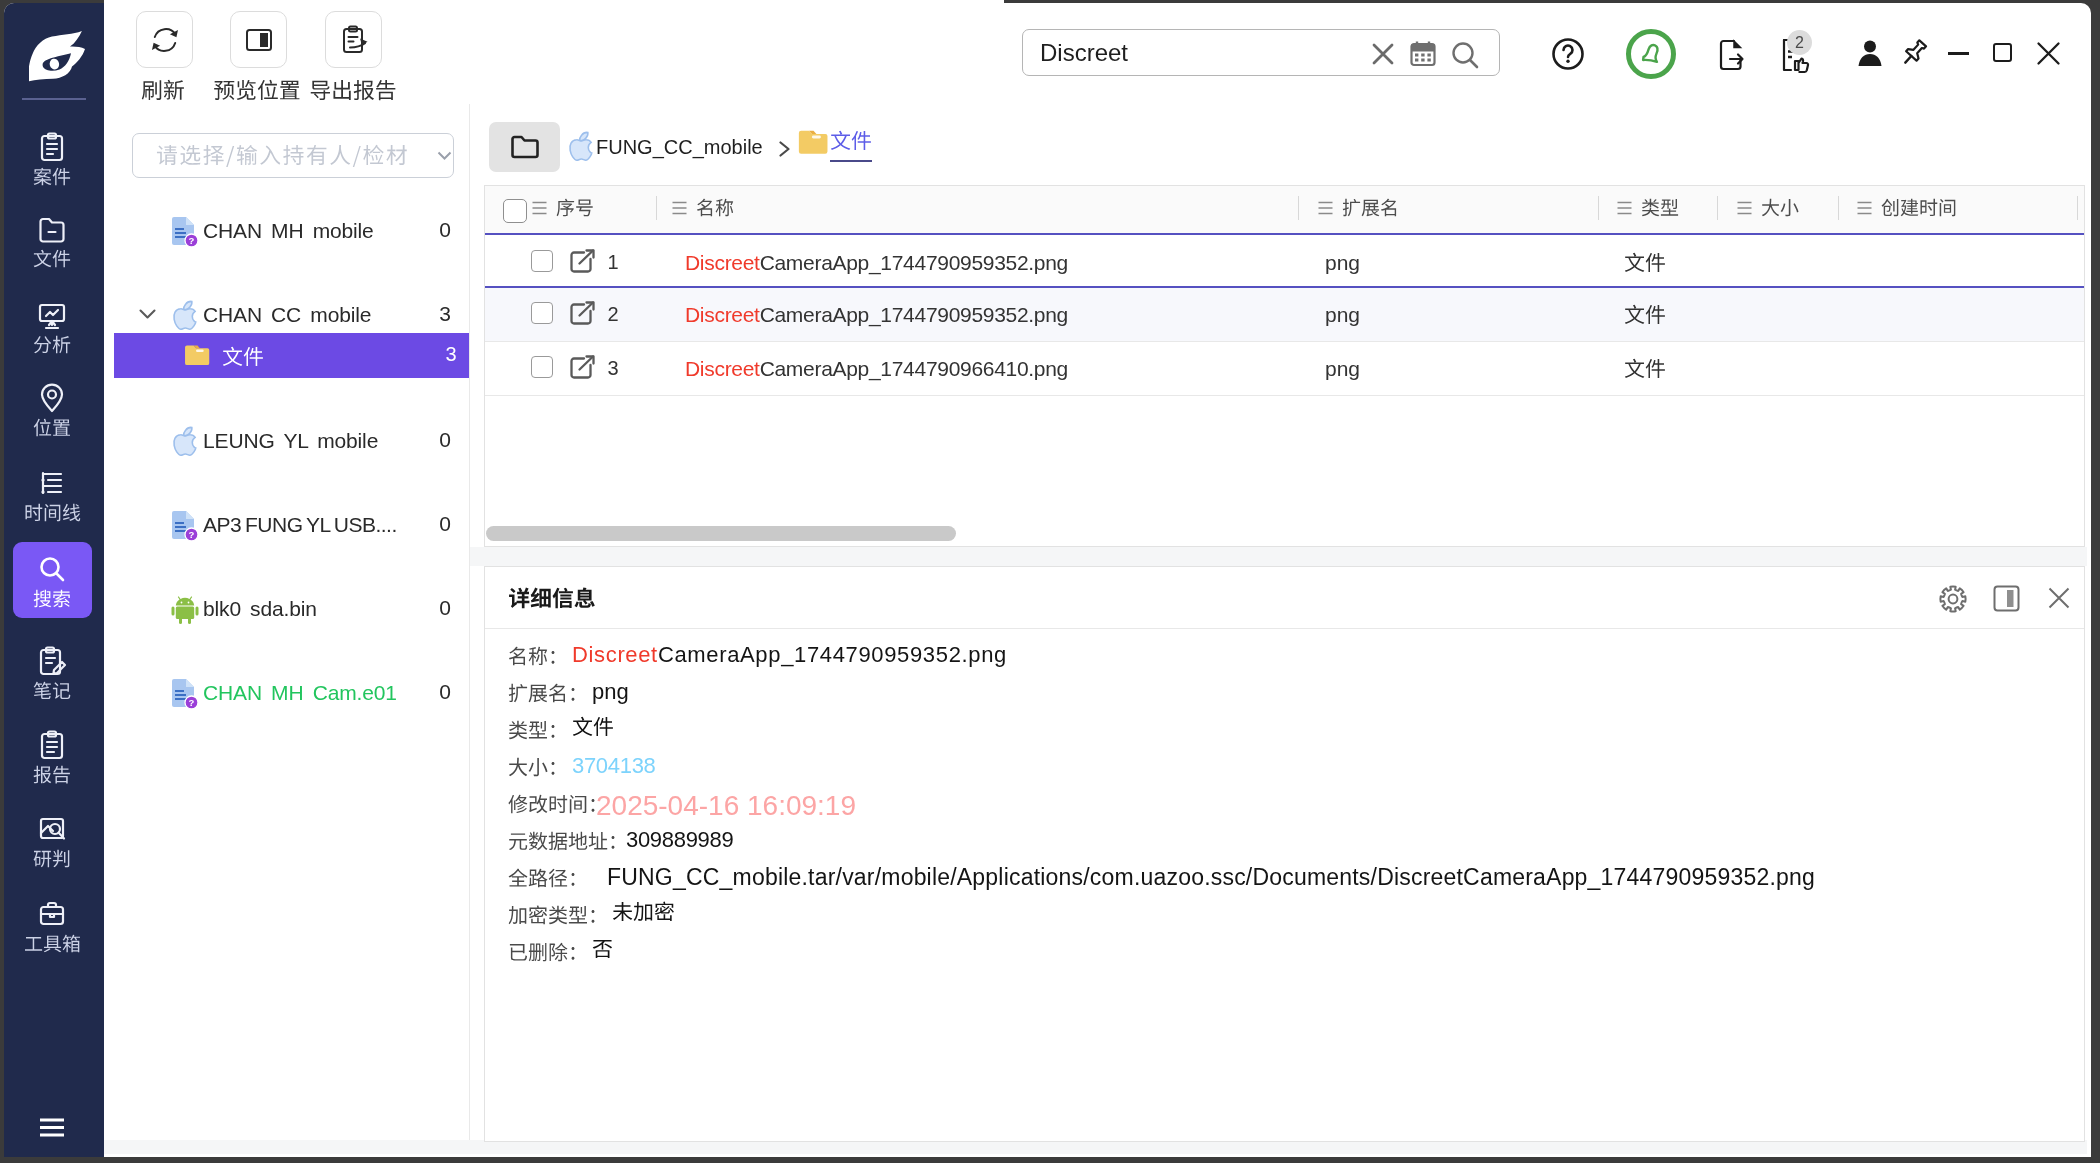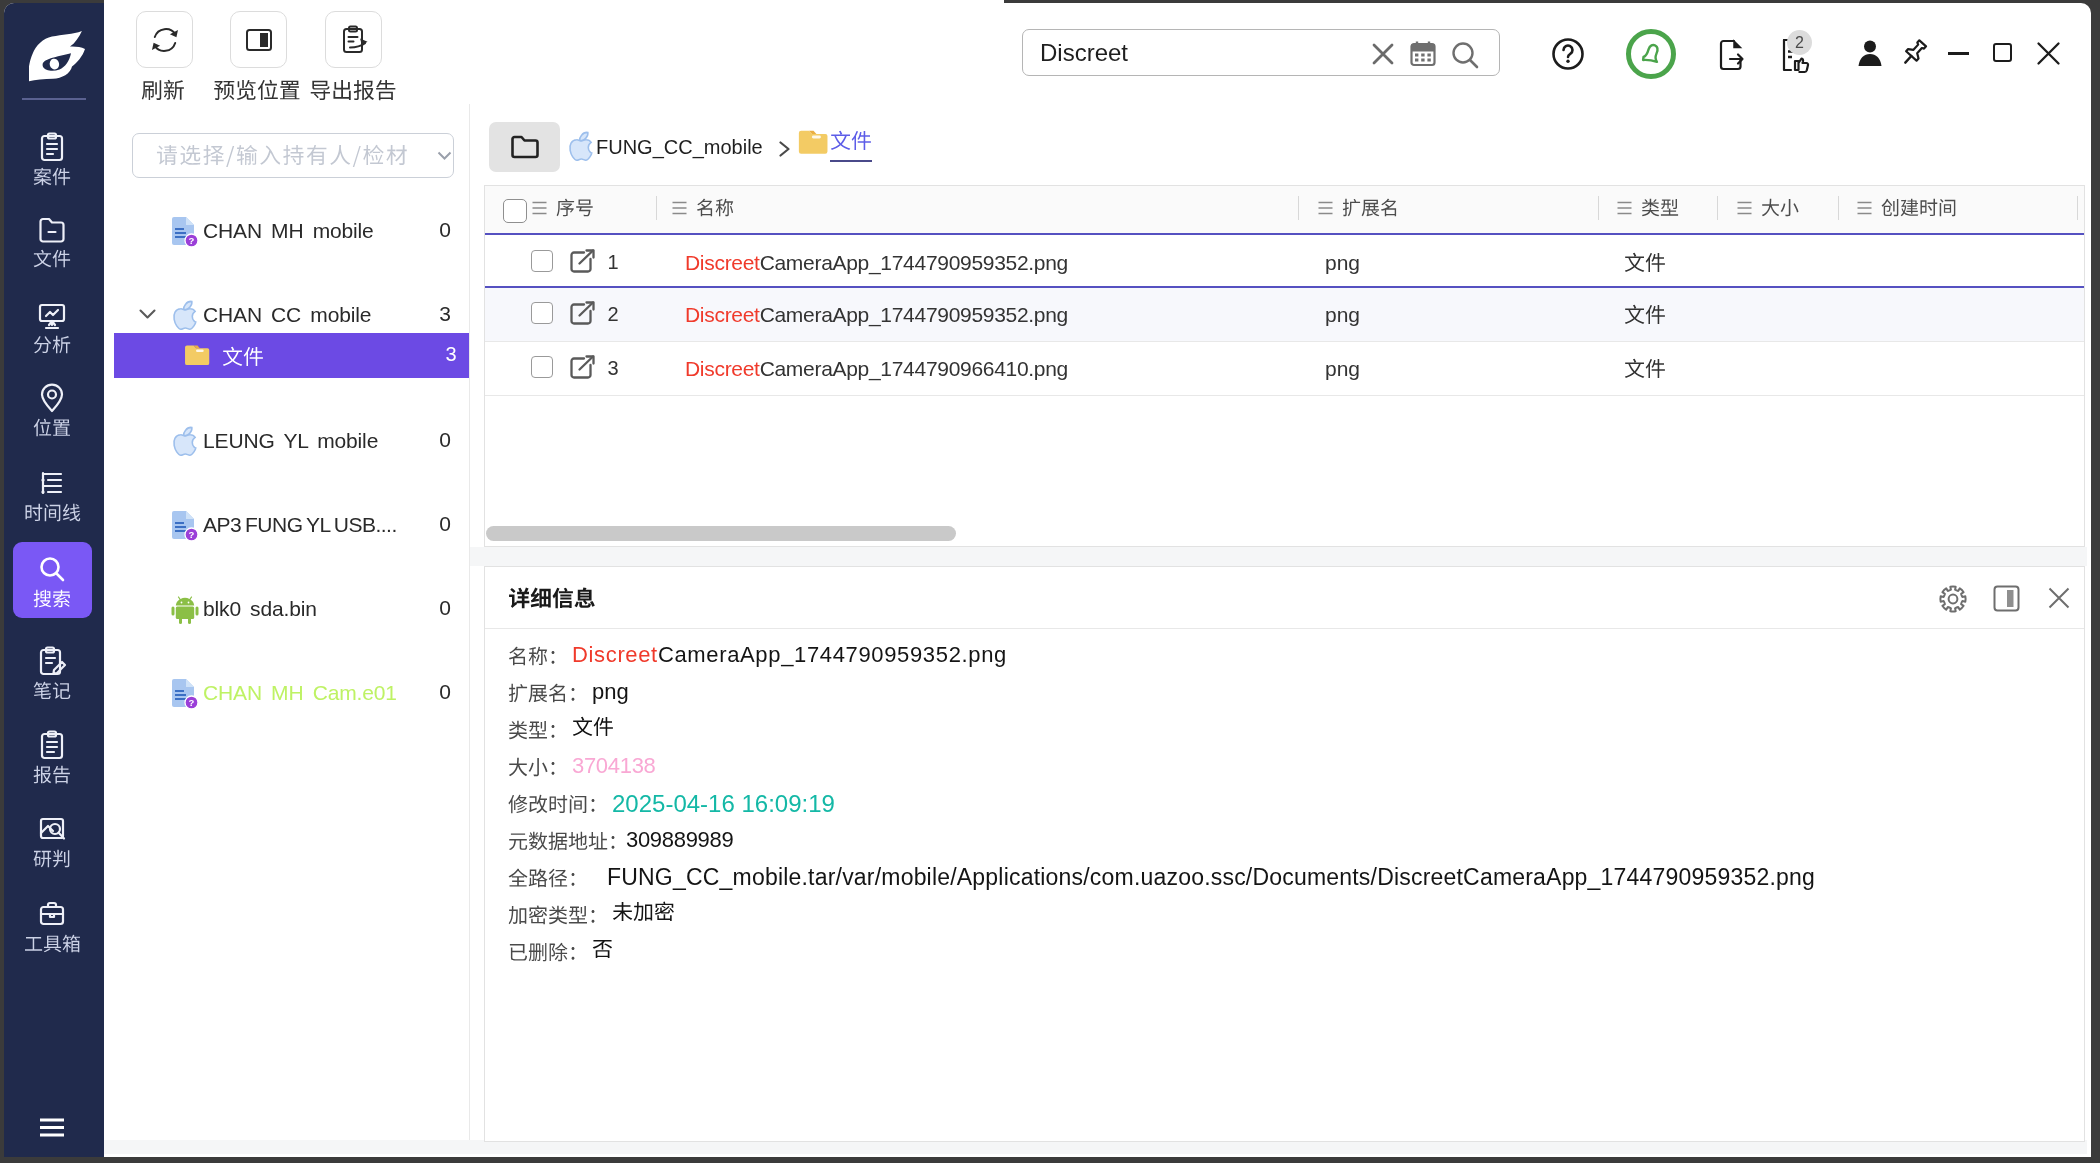--- a/index.html
+++ b/index.html
@@ -292,21 +292,21 @@
   </svg>
 <div class="abs" style="left:203px;top:597px;font-size:21px;color:#2a2a2a;word-spacing:3.5px;letter-spacing:-0.15px">blk0 sda.bin</div>
 <div class="abs" style="left:430px;top:596px;width:30px;text-align:center;font-size:21px;color:#2a2a2a">0</div>
 <svg class="abs" style="left:170px;top:678px" width="30" height="32" viewBox="0 0 30 32">
 <path d="M2 3a2 2 0 0 1 2-2h12l8 8v18a2 2 0 0 1-2 2H4a2 2 0 0 1-2-2z" fill="#a8c6f0"></path>
 <path d="M16 1l8 8h-8z" fill="#cfe2f8"></path>
 <path d="M5 13h9M5 17h11M5 21h11" stroke="#3b6fc4" stroke-width="1.8"></path>
 <circle cx="21.5" cy="24.5" r="6.5" fill="#9b3fd8" stroke="#fff" stroke-width="1.3"></circle>
 <text x="21.5" y="28.2" font-size="9.5" font-weight="bold" fill="#fff" text-anchor="middle" font-family="Liberation Sans">?</text>
   </svg>
-<div class="abs" style="left:203px;top:681px;font-size:21px;color:#bef264;word-spacing:3.5px;letter-spacing:-0.15px">CHAN MH Cam.e01</div>
+<div class="abs" style="left:203px;top:681px;font-size:21px;color:#22c55e;word-spacing:3.5px;letter-spacing:-0.15px">CHAN MH Cam.e01</div>
 <div class="abs" style="left:430px;top:680px;width:30px;text-align:center;font-size:21px;color:#2a2a2a">0</div>
 <div id="rmain"></div>
 <div id="crumbbar"></div>
 <div class="abs" style="left:489px;top:122px;width:71px;height:50px;background:#e3e3e3;border-radius:7px"></div>
 <svg class="abs" style="left:509px;top:131px" width="32" height="32" viewBox="0 0 32 32">
     <path d="M3.5 8a2 2 0 0 1 2-2h7l3 3.5h11a2 2 0 0 1 2 2V24a2 2 0 0 1-2 2h-21a2 2 0 0 1-2-2z" fill="none" stroke="#222" stroke-width="2.6" stroke-linejoin="round"></path>
   </svg>
 <svg class="abs" style="left:566px;top:131px" width="30" height="32" viewBox="0 0 30 32">
     <g transform="translate(-1.8,-1.6) scale(1.12)">
 <path d="M15.5 8.5c1.2-1.8 3.5-2.8 5.6-2.6.3 2-.6 4-1.9 5.3-1.3 1.4-3.4 2.4-5.4 2.2-.3-1.9.7-3.7 1.7-4.9z" fill="#d7e6fa" stroke="#9dbfec" stroke-width="1.4" transform="translate(0,-3.2)"></path>
@@ -443,25 +443,25 @@
 <div class="abs" style="left:508px;top:679px;font-size:22px;letter-spacing:0px;color:#141414;white-space:nowrap"><span style="visibility:hidden;letter-spacing:0"><svg width="80" height="1"></svg></span><span style="margin-left:4px">png</span></div>
 <div class="abs" style="left:508px;top:720px"><svg class="t " width="60" height="22" viewBox="0 -17.6 60 22.0" style="vertical-align:0px">
       <path fill="#4a4a4a" d="M14.9 -16.4C14.4 -15.6 13.6 -14.4 12.9 -13.6L14.1 -13.1C14.8 -13.9 15.7 -14.9 16.5 -15.9ZM3.6 -15.8C4.5 -15.0 5.4 -13.8 5.7 -13.0L7.1 -13.7C6.7 -14.4 5.7 -15.6 4.9 -16.4ZM9.2 -16.8V-12.9H1.4V-11.5H8.0C6.4 -9.8 3.7 -8.4 1.1 -7.8C1.4 -7.5 1.8 -7.0 2.0 -6.6C4.7 -7.4 7.4 -9.0 9.2 -10.9V-7.6H10.7V-10.6C13.2 -9.3 16.2 -7.7 17.8 -6.6L18.6 -7.9C17.0 -8.8 14.1 -10.3 11.6 -11.5H18.7V-12.9H10.7V-16.8ZM9.3 -7.1C9.2 -6.4 9.0 -5.6 8.9 -5.0H1.3V-3.6H8.3C7.3 -1.7 5.3 -0.5 0.9 0.2C1.2 0.6 1.6 1.2 1.7 1.6C6.7 0.7 8.9 -0.9 10.0 -3.4C11.5 -0.6 14.3 1.0 18.3 1.6C18.5 1.2 18.9 0.5 19.3 0.2C15.6 -0.2 12.9 -1.5 11.5 -3.6H18.7V-5.0H10.5C10.6 -5.7 10.7 -6.4 10.8 -7.1ZM32.7 -15.7V-9.0H34.1V-15.7ZM36.4 -16.7V-7.7C36.4 -7.5 36.4 -7.4 36.0 -7.4C35.7 -7.4 34.7 -7.4 33.6 -7.4C33.8 -7.0 34.0 -6.4 34.1 -6.0C35.5 -6.0 36.5 -6.0 37.1 -6.3C37.7 -6.5 37.9 -6.9 37.9 -7.7V-16.7ZM27.8 -14.7V-11.9H25.3V-12.0V-14.7ZM21.3 -11.9V-10.6H23.8C23.6 -9.2 22.9 -7.9 21.2 -6.8C21.5 -6.6 22.0 -6.0 22.2 -5.8C24.2 -7.0 25.0 -8.8 25.2 -10.6H27.8V-6.3H29.2V-10.6H31.5V-11.9H29.2V-14.7H31.0V-16.0H22.0V-14.7H23.9V-12.0V-11.9ZM29.3 -6.6V-4.4H23.0V-3.0H29.3V-0.5H20.9V0.9H39.0V-0.5H30.9V-3.0H37.0V-4.4H30.9V-6.6ZM45.0 -9.7C45.8 -9.7 46.5 -10.3 46.5 -11.2C46.5 -12.1 45.8 -12.7 45.0 -12.7C44.2 -12.7 43.5 -12.1 43.5 -11.2C43.5 -10.3 44.2 -9.7 45.0 -9.7ZM45.0 0.1C45.8 0.1 46.5 -0.5 46.5 -1.4C46.5 -2.3 45.8 -2.9 45.0 -2.9C44.2 -2.9 43.5 -2.3 43.5 -1.4C43.5 -0.5 44.2 0.1 45.0 0.1Z"></path>
     </svg></div>
 <div class="abs" style="left:508px;top:716px;font-size:22px;letter-spacing:0px;color:#141414;white-space:nowrap"><span style="visibility:hidden;letter-spacing:0"><svg width="60" height="1"></svg></span><span style="margin-left:4px"><svg class="t " width="42" height="23" viewBox="0 -18.5 42 23.1" style="vertical-align:5px">
         <path fill="#141414" d="M8.9 -17.3C9.5 -16.3 10.2 -14.8 10.4 -14.0L12.2 -14.6C11.9 -15.4 11.2 -16.8 10.5 -17.8ZM1.1 -13.9V-12.4H4.3C5.6 -9.2 7.2 -6.4 9.4 -4.2C7.1 -2.3 4.2 -0.8 0.8 0.1C1.1 0.5 1.6 1.3 1.7 1.6C5.2 0.5 8.2 -1.0 10.5 -3.1C12.9 -1.0 15.8 0.6 19.2 1.5C19.5 1.1 20.0 0.4 20.3 0.1C16.9 -0.8 14.1 -2.2 11.8 -4.2C13.9 -6.4 15.5 -9.1 16.7 -12.4H20.0V-13.9ZM10.6 -5.3C8.6 -7.3 7.1 -9.7 6.0 -12.4H14.9C13.9 -9.6 12.4 -7.2 10.6 -5.3ZM27.7 -7.2V-5.6H33.7V1.7H35.3V-5.6H41.0V-7.2H35.3V-11.8H40.1V-13.3H35.3V-17.4H33.7V-13.3H30.9C31.1 -14.3 31.4 -15.3 31.6 -16.3L30.1 -16.6C29.6 -13.8 28.7 -11.1 27.5 -9.4C27.9 -9.2 28.5 -8.8 28.8 -8.6C29.4 -9.5 29.9 -10.6 30.4 -11.8H33.7V-7.2ZM26.6 -17.6C25.5 -14.4 23.6 -11.2 21.7 -9.2C21.9 -8.8 22.4 -8.0 22.6 -7.6C23.2 -8.3 23.9 -9.2 24.5 -10.1V1.6H26.0V-12.5C26.8 -14.0 27.5 -15.6 28.1 -17.1Z"></path>
       </svg></span></div>
 <div class="abs" style="left:508px;top:757px"><svg class="t " width="60" height="22" viewBox="0 -17.6 60 22.0" style="vertical-align:0px">
       <path fill="#4a4a4a" d="M9.2 -16.8C9.2 -15.2 9.2 -13.2 8.9 -11.1H1.2V-9.5H8.7C7.9 -5.7 5.9 -1.8 0.9 0.3C1.3 0.6 1.8 1.2 2.0 1.6C6.9 -0.7 9.0 -4.5 10.0 -8.4C11.6 -3.8 14.2 -0.3 18.0 1.6C18.3 1.1 18.8 0.5 19.2 0.2C15.3 -1.5 12.7 -5.1 11.3 -9.5H18.8V-11.1H10.5C10.8 -13.2 10.8 -15.2 10.8 -16.8ZM29.3 -16.5V-0.5C29.3 -0.1 29.1 0.0 28.7 0.1C28.3 0.1 26.9 0.1 25.4 0.0C25.6 0.5 25.9 1.2 26.0 1.6C27.9 1.6 29.1 1.6 29.9 1.3C30.6 1.1 30.9 0.6 30.9 -0.5V-16.5ZM34.1 -11.4C35.8 -8.5 37.4 -4.8 37.9 -2.4L39.5 -3.1C39.0 -5.5 37.3 -9.2 35.5 -12.0ZM24.0 -11.8C23.5 -9.1 22.4 -5.7 20.6 -3.6C21.1 -3.4 21.7 -3.0 22.1 -2.8C23.9 -5.0 25.1 -8.6 25.7 -11.5ZM45.0 -9.7C45.8 -9.7 46.5 -10.3 46.5 -11.2C46.5 -12.1 45.8 -12.7 45.0 -12.7C44.2 -12.7 43.5 -12.1 43.5 -11.2C43.5 -10.3 44.2 -9.7 45.0 -9.7ZM45.0 0.1C45.8 0.1 46.5 -0.5 46.5 -1.4C46.5 -2.3 45.8 -2.9 45.0 -2.9C44.2 -2.9 43.5 -2.3 43.5 -1.4C43.5 -0.5 44.2 0.1 45.0 0.1Z"></path>
     </svg></div>
-<div class="abs" style="left:508px;top:753px;font-size:22px;letter-spacing:-0.3px;color:#f9a8d4;white-space:nowrap"><span style="visibility:hidden;letter-spacing:0"><svg width="60" height="1"></svg></span><span style="margin-left:4px">3704138</span></div>
+<div class="abs" style="left:508px;top:753px;font-size:22px;letter-spacing:-0.3px;color:#7dd3fc;white-space:nowrap"><span style="visibility:hidden;letter-spacing:0"><svg width="60" height="1"></svg></span><span style="margin-left:4px">3704138</span></div>
 <div class="abs" style="left:508px;top:794px"><svg class="t " width="100" height="22" viewBox="0 -17.6 100 22.0" style="vertical-align:0px">
       <path fill="#4a4a4a" d="M14.0 -7.7C12.9 -6.7 10.9 -5.7 9.1 -5.2C9.4 -5.0 9.7 -4.6 9.9 -4.3C11.8 -4.9 13.9 -6.0 15.1 -7.2ZM15.9 -5.7C14.5 -4.3 11.9 -3.2 9.3 -2.6C9.6 -2.3 9.9 -1.9 10.1 -1.6C12.8 -2.3 15.5 -3.6 17.0 -5.3ZM17.7 -3.6C16.0 -1.5 12.3 -0.2 8.3 0.3C8.6 0.7 8.9 1.2 9.0 1.5C13.3 0.8 17.0 -0.6 19.0 -3.0ZM6.1 -11.2V-1.6H7.4V-11.2ZM11.1 -13.4H16.6C16.0 -12.3 15.0 -11.3 13.8 -10.6C12.6 -11.4 11.7 -12.4 11.1 -13.4ZM11.3 -16.8C10.5 -14.7 9.0 -12.6 7.4 -11.2C7.7 -11.0 8.3 -10.6 8.6 -10.4C9.2 -10.9 9.8 -11.6 10.3 -12.3C10.9 -11.5 11.7 -10.6 12.7 -9.9C11.1 -9.0 9.2 -8.5 7.4 -8.1C7.7 -7.9 8.0 -7.3 8.1 -7.0C10.1 -7.4 12.1 -8.1 13.8 -9.1C15.1 -8.2 16.7 -7.6 18.6 -7.1C18.8 -7.5 19.2 -8.0 19.4 -8.3C17.7 -8.6 16.3 -9.2 15.0 -9.8C16.5 -11.0 17.8 -12.4 18.6 -14.2L17.7 -14.7L17.4 -14.6H11.8C12.1 -15.2 12.4 -15.8 12.7 -16.5ZM4.7 -16.7C3.7 -13.6 2.1 -10.5 0.4 -8.5C0.7 -8.1 1.1 -7.3 1.2 -7.0C1.8 -7.8 2.5 -8.6 3.1 -9.6V1.6H4.5V-12.3C5.1 -13.6 5.6 -14.9 6.1 -16.3ZM32.0 -11.7H36.2C35.7 -9.1 35.1 -6.9 34.1 -5.0C33.1 -6.9 32.4 -9.1 32.0 -11.5ZM21.5 -15.4V-13.9H27.1V-9.7H21.8V-2.1C21.8 -1.3 21.5 -1.1 21.2 -0.9C21.4 -0.5 21.7 0.2 21.8 0.6C22.2 0.3 23.0 -0.1 28.8 -2.3C28.7 -2.7 28.6 -3.3 28.6 -3.8L23.3 -1.9V-8.2H28.6L28.5 -8.1C28.8 -7.8 29.4 -7.3 29.6 -7.0C30.2 -7.7 30.6 -8.5 31.1 -9.4C31.6 -7.2 32.3 -5.3 33.2 -3.6C32.0 -1.9 30.4 -0.6 28.3 0.3C28.6 0.6 29.1 1.3 29.2 1.7C31.3 0.7 32.9 -0.6 34.1 -2.2C35.2 -0.6 36.6 0.6 38.3 1.5C38.5 1.1 39.0 0.5 39.4 0.2C37.6 -0.6 36.2 -1.9 35.0 -3.5C36.3 -5.7 37.2 -8.4 37.7 -11.7H39.0V-13.1H32.5C32.9 -14.2 33.2 -15.4 33.4 -16.5L31.9 -16.8C31.3 -13.5 30.2 -10.3 28.6 -8.3V-15.4ZM49.5 -9.0C50.5 -7.5 51.9 -5.4 52.5 -4.2L53.9 -4.9C53.2 -6.1 51.8 -8.2 50.7 -9.7ZM46.5 -8.0V-3.5H43.1V-8.0ZM46.5 -9.4H43.1V-13.8H46.5ZM41.6 -15.1V-0.5H43.1V-2.1H47.9V-15.1ZM55.3 -16.7V-12.8H48.8V-11.3H55.3V-0.7C55.3 -0.3 55.1 -0.1 54.7 -0.1C54.3 -0.1 52.8 -0.1 51.2 -0.1C51.5 0.3 51.7 1.0 51.8 1.4C53.8 1.4 55.1 1.4 55.8 1.1C56.5 0.9 56.8 0.4 56.8 -0.7V-11.3H59.2V-12.8H56.8V-16.7ZM61.8 -12.3V1.6H63.4V-12.3ZM62.1 -15.8C63.0 -14.9 64.1 -13.7 64.5 -12.9L65.8 -13.7C65.3 -14.5 64.2 -15.7 63.3 -16.5ZM67.6 -5.9H72.4V-3.2H67.6ZM67.6 -9.8H72.4V-7.2H67.6ZM66.2 -11.1V-2.0H73.8V-11.1ZM67.0 -15.7V-14.3H76.7V-0.2C76.7 0.0 76.6 0.1 76.4 0.1C76.1 0.1 75.3 0.2 74.5 0.1C74.7 0.5 74.9 1.1 74.9 1.5C76.2 1.5 77.0 1.5 77.6 1.3C78.1 1.0 78.3 0.6 78.3 -0.2V-15.7ZM85.0 -9.7C85.8 -9.7 86.5 -10.3 86.5 -11.2C86.5 -12.1 85.8 -12.7 85.0 -12.7C84.2 -12.7 83.5 -12.1 83.5 -11.2C83.5 -10.3 84.2 -9.7 85.0 -9.7ZM85.0 0.1C85.8 0.1 86.5 -0.5 86.5 -1.4C86.5 -2.3 85.8 -2.9 85.0 -2.9C84.2 -2.9 83.5 -2.3 83.5 -1.4C83.5 -0.5 84.2 0.1 85.0 0.1Z"></path>
     </svg></div>
-<div class="abs" style="left:508px;top:790px;font-size:24px;letter-spacing:0px;color:#14b8a6;white-space:nowrap"><span style="visibility:hidden;letter-spacing:0"><svg width="100" height="1"></svg></span><span style="margin-left:4px">2025-04-16 16:09:19</span></div>
+<div class="abs" style="left:492px;top:790px;font-size:28px;letter-spacing:0px;color:#fca5a5;white-space:nowrap"><span style="visibility:hidden;letter-spacing:0"><svg width="100" height="1"></svg></span><span style="margin-left:4px">2025-04-16 16:09:19</span></div>
 <div class="abs" style="left:508px;top:831px"><svg class="t " width="120" height="22" viewBox="0 -17.6 120 22.0" style="vertical-align:0px">
       <path fill="#4a4a4a" d="M2.9 -15.2V-13.8H17.1V-15.2ZM1.2 -9.6V-8.2H6.3C6.0 -4.4 5.2 -1.2 1.0 0.4C1.3 0.7 1.7 1.2 1.9 1.5C6.6 -0.3 7.5 -3.9 7.9 -8.2H11.7V-1.0C11.7 0.7 12.1 1.2 13.9 1.2C14.3 1.2 16.4 1.2 16.8 1.2C18.6 1.2 19.0 0.3 19.2 -3.1C18.7 -3.2 18.1 -3.5 17.7 -3.8C17.7 -0.7 17.5 -0.2 16.7 -0.2C16.2 -0.2 14.5 -0.2 14.1 -0.2C13.3 -0.2 13.2 -0.3 13.2 -1.0V-8.2H18.8V-9.6ZM28.9 -16.4C28.5 -15.6 27.9 -14.5 27.4 -13.8L28.3 -13.3C28.9 -13.9 29.5 -14.9 30.1 -15.9ZM21.8 -15.9C22.3 -15.0 22.8 -13.9 23.0 -13.2L24.1 -13.7C24.0 -14.4 23.4 -15.5 22.9 -16.3ZM28.2 -5.2C27.7 -4.2 27.1 -3.3 26.3 -2.5C25.6 -2.9 24.8 -3.3 24.1 -3.6C24.3 -4.1 24.7 -4.6 24.9 -5.2ZM22.2 -3.1C23.2 -2.7 24.3 -2.2 25.3 -1.7C24.0 -0.7 22.5 -0.1 20.8 0.3C21.1 0.6 21.4 1.1 21.5 1.4C23.4 0.9 25.1 0.2 26.5 -1.0C27.2 -0.6 27.8 -0.2 28.2 0.1L29.2 -0.9C28.7 -1.2 28.2 -1.5 27.5 -1.9C28.6 -3.0 29.4 -4.4 29.9 -6.2L29.1 -6.5L28.8 -6.5H25.6L26.0 -7.5L24.7 -7.7C24.5 -7.3 24.3 -6.9 24.1 -6.5H21.4V-5.2H23.5C23.1 -4.4 22.6 -3.7 22.2 -3.1ZM25.1 -16.8V-13.1H21.0V-11.8H24.7C23.7 -10.5 22.2 -9.3 20.8 -8.7C21.1 -8.4 21.4 -7.9 21.6 -7.6C22.8 -8.2 24.1 -9.3 25.1 -10.5V-8.1H26.5V-10.8C27.5 -10.1 28.7 -9.2 29.2 -8.7L30.1 -9.8C29.6 -10.1 27.8 -11.2 26.8 -11.8H30.6V-13.1H26.5V-16.8ZM32.6 -16.6C32.1 -13.1 31.2 -9.8 29.6 -7.7C29.9 -7.5 30.5 -7.0 30.8 -6.7C31.3 -7.5 31.7 -8.4 32.1 -9.3C32.6 -7.4 33.1 -5.6 33.9 -4.0C32.8 -2.1 31.2 -0.6 29.0 0.4C29.3 0.7 29.7 1.3 29.9 1.7C31.9 0.6 33.4 -0.8 34.6 -2.6C35.6 -0.9 36.9 0.5 38.4 1.4C38.7 1.0 39.1 0.5 39.4 0.2C37.8 -0.7 36.4 -2.1 35.4 -4.0C36.5 -6.0 37.2 -8.5 37.6 -11.5H39.0V-12.9H33.3C33.5 -14.0 33.8 -15.2 34.0 -16.4ZM36.2 -11.5C35.9 -9.2 35.4 -7.2 34.7 -5.5C33.9 -7.3 33.3 -9.4 33.0 -11.5ZM49.7 -4.8V1.6H51.0V0.8H57.2V1.5H58.5V-4.8H54.7V-7.2H59.2V-8.5H54.7V-10.7H58.5V-15.9H47.9V-9.9C47.9 -6.7 47.7 -2.3 45.6 0.7C46.0 0.9 46.6 1.3 46.9 1.6C48.5 -0.9 49.1 -4.3 49.3 -7.2H53.3V-4.8ZM49.4 -14.6H57.0V-12.1H49.4ZM49.4 -10.7H53.3V-8.5H49.3L49.4 -9.9ZM51.0 -0.4V-3.5H57.2V-0.4ZM43.3 -16.8V-12.8H40.8V-11.4H43.3V-7.0C42.3 -6.7 41.3 -6.4 40.6 -6.2L41.0 -4.7L43.3 -5.5V-0.3C43.3 0.0 43.2 0.1 43.0 0.1C42.8 0.1 42.0 0.1 41.1 0.1C41.3 0.5 41.5 1.1 41.5 1.5C42.8 1.5 43.6 1.4 44.1 1.2C44.6 1.0 44.7 0.5 44.7 -0.3V-5.9L47.0 -6.7L46.8 -8.1L44.7 -7.4V-11.4H47.0V-12.8H44.7V-16.8ZM68.6 -14.9V-9.5L66.4 -8.6L67.0 -7.2L68.6 -7.9V-1.6C68.6 0.6 69.2 1.1 71.5 1.1C72.1 1.1 75.9 1.1 76.5 1.1C78.6 1.1 79.1 0.3 79.3 -2.5C78.9 -2.6 78.3 -2.8 77.9 -3.1C77.8 -0.8 77.6 -0.2 76.4 -0.2C75.6 -0.2 72.3 -0.2 71.6 -0.2C70.3 -0.2 70.0 -0.4 70.0 -1.5V-8.5L72.7 -9.7V-2.9H74.1V-10.3L76.9 -11.5C76.9 -8.2 76.9 -6.0 76.8 -5.5C76.7 -5.1 76.5 -5.0 76.2 -5.0C76.0 -5.0 75.3 -5.0 74.8 -5.0C75.0 -4.7 75.1 -4.1 75.2 -3.7C75.8 -3.7 76.6 -3.7 77.1 -3.9C77.7 -4.0 78.1 -4.4 78.2 -5.2C78.3 -6.0 78.4 -9.0 78.4 -12.7L78.4 -13.0L77.4 -13.4L77.1 -13.2L76.8 -12.9L74.1 -11.8V-16.8H72.7V-11.2L70.0 -10.1V-14.9ZM60.7 -3.1 61.3 -1.6C63.0 -2.4 65.3 -3.4 67.4 -4.4L67.1 -5.7L64.8 -4.8V-10.6H67.2V-12.0H64.8V-16.6H63.4V-12.0H60.8V-10.6H63.4V-4.2C62.4 -3.7 61.4 -3.4 60.7 -3.1ZM88.7 -12.4V-0.6H86.2V0.9H99.2V-0.6H94.6V-8.4H98.9V-9.9H94.6V-16.7H93.1V-0.6H90.2V-12.4ZM80.7 -3.3 81.2 -1.8C83.1 -2.5 85.6 -3.6 87.9 -4.6L87.6 -5.9L85.0 -4.9V-10.6H87.7V-12.0H85.0V-16.5H83.6V-12.0H80.9V-10.6H83.6V-4.4C82.5 -3.9 81.5 -3.5 80.7 -3.3ZM105.0 -9.7C105.8 -9.7 106.5 -10.3 106.5 -11.2C106.5 -12.1 105.8 -12.7 105.0 -12.7C104.2 -12.7 103.5 -12.1 103.5 -11.2C103.5 -10.3 104.2 -9.7 105.0 -9.7ZM105.0 0.1C105.8 0.1 106.5 -0.5 106.5 -1.4C106.5 -2.3 105.8 -2.9 105.0 -2.9C104.2 -2.9 103.5 -2.3 103.5 -1.4C103.5 -0.5 104.2 0.1 105.0 0.1Z"></path>
     </svg></div>
 <div class="abs" style="left:508px;top:827px;font-size:22px;letter-spacing:-0.3px;color:#141414;white-space:nowrap"><span style="visibility:hidden;letter-spacing:0"><svg width="120" height="1"></svg></span><span style="margin-left:-2px">309889989</span></div>
 <div class="abs" style="left:508px;top:868px"><svg class="t " width="80" height="22" viewBox="0 -17.6 80 22.0" style="vertical-align:0px">
       <path fill="#4a4a4a" d="M9.9 -17.0C7.8 -13.8 4.2 -10.9 0.5 -9.2C0.9 -8.9 1.3 -8.4 1.6 -8.0C2.4 -8.4 3.2 -8.9 3.9 -9.4V-8.1H9.2V-5.0H4.1V-3.6H9.2V-0.3H1.5V1.0H18.6V-0.3H10.8V-3.6H16.2V-5.0H10.8V-8.1H16.2V-9.4C16.9 -8.9 17.7 -8.4 18.5 -7.9C18.7 -8.4 19.2 -8.9 19.5 -9.2C16.3 -10.9 13.3 -13.0 10.8 -15.9L11.2 -16.4ZM4.0 -9.4C6.3 -10.9 8.4 -12.7 10.0 -14.8C11.9 -12.6 13.9 -10.9 16.1 -9.4ZM23.1 -14.6H26.9V-11.1H23.1ZM20.8 -0.8 21.0 0.6C23.1 0.1 26.0 -0.6 28.8 -1.3L28.6 -2.6L26.0 -2.0V-5.6H28.1C28.4 -5.3 28.7 -4.9 28.8 -4.6C29.2 -4.8 29.6 -4.9 30.0 -5.2V1.6H31.4V0.8H36.5V1.5H37.9V-5.1L38.5 -4.8C38.7 -5.2 39.2 -5.8 39.5 -6.1C37.6 -6.8 36.1 -7.8 34.9 -9.0C36.1 -10.5 37.2 -12.3 37.8 -14.4L36.9 -14.8L36.6 -14.8H32.7C33.0 -15.3 33.2 -15.9 33.4 -16.5L31.9 -16.8C31.2 -14.4 29.9 -12.1 28.3 -10.6V-16.0H21.8V-9.8H24.6V-1.7L23.1 -1.3V-7.9H21.8V-1.0ZM31.4 -0.5V-4.4H36.5V-0.5ZM35.9 -13.4C35.4 -12.2 34.7 -11.1 33.9 -10.1C33.1 -11.1 32.4 -12.1 31.9 -13.1L32.1 -13.4ZM30.9 -5.7C32.0 -6.3 33.0 -7.1 33.9 -8.0C34.8 -7.2 35.8 -6.3 36.9 -5.7ZM33.0 -9.1C31.7 -7.7 30.1 -6.7 28.5 -6.0V-6.9H26.0V-9.8H28.3V-10.4C28.6 -10.2 29.1 -9.8 29.3 -9.5C30.0 -10.2 30.6 -11.0 31.2 -11.8C31.7 -10.9 32.3 -10.0 33.0 -9.1ZM45.1 -16.8C44.3 -15.3 42.5 -13.7 41.0 -12.6C41.2 -12.3 41.6 -11.8 41.8 -11.4C43.5 -12.6 45.4 -14.5 46.6 -16.2ZM47.7 -15.7V-14.4H55.4C53.3 -11.7 49.6 -9.5 46.2 -8.4C46.6 -8.1 46.9 -7.6 47.1 -7.2C49.1 -7.9 51.1 -8.9 52.9 -10.2C54.8 -9.3 57.1 -8.1 58.3 -7.3L59.1 -8.6C58.0 -9.3 55.9 -10.3 54.1 -11.1C55.6 -12.2 56.9 -13.6 57.7 -15.2L56.7 -15.8L56.4 -15.7ZM47.7 -6.6V-5.2H52.1V-0.4H46.4V1.0H59.1V-0.4H53.6V-5.2H57.9V-6.6ZM45.5 -12.3C44.4 -10.3 42.5 -8.2 40.7 -6.9C41.0 -6.5 41.4 -5.8 41.5 -5.5C42.2 -6.0 42.9 -6.7 43.6 -7.5V1.6H45.1V-9.3C45.8 -10.1 46.3 -11.0 46.8 -11.8ZM65.0 -9.7C65.8 -9.7 66.5 -10.3 66.5 -11.2C66.5 -12.1 65.8 -12.7 65.0 -12.7C64.2 -12.7 63.5 -12.1 63.5 -11.2C63.5 -10.3 64.2 -9.7 65.0 -9.7ZM65.0 0.1C65.8 0.1 66.5 -0.5 66.5 -1.4C66.5 -2.3 65.8 -2.9 65.0 -2.9C64.2 -2.9 63.5 -2.3 63.5 -1.4C63.5 -0.5 64.2 0.1 65.0 0.1Z"></path>
     </svg></div>
 <div class="abs" style="left:508px;top:864px;font-size:23px;letter-spacing:0.2px;color:#141414;white-space:nowrap"><span style="visibility:hidden;letter-spacing:0"><svg width="80" height="1"></svg></span><span style="margin-left:19px">FUNG_CC_mobile.tar/var/mobile/Applications/com.uazoo.ssc/Documents/DiscreetCameraApp_1744790959352.png</span></div>
 <div class="abs" style="left:508px;top:905px"><svg class="t " width="100" height="22" viewBox="0 -17.6 100 22.0" style="vertical-align:0px">
       <path fill="#4a4a4a" d="M11.4 -14.3V1.3H12.9V-0.2H16.8V1.1H18.3V-14.3ZM12.9 -1.6V-12.9H16.8V-1.6ZM3.9 -16.5 3.9 -13.0H1.1V-11.5H3.8C3.7 -6.5 3.1 -2.1 0.6 0.6C0.9 0.8 1.5 1.3 1.7 1.6C4.4 -1.3 5.1 -6.1 5.3 -11.5H8.3C8.2 -3.8 8.0 -1.1 7.6 -0.5C7.4 -0.3 7.2 -0.2 6.9 -0.2C6.5 -0.2 5.7 -0.2 4.7 -0.3C5.0 0.1 5.1 0.8 5.2 1.2C6.1 1.3 7.0 1.3 7.6 1.2C8.1 1.1 8.5 1.0 8.9 0.4C9.5 -0.4 9.6 -3.3 9.8 -12.2C9.8 -12.5 9.8 -13.0 9.8 -13.0H5.3L5.4 -16.5ZM23.6 -11.1C23.1 -9.8 22.1 -8.4 20.9 -7.5L22.2 -6.8C23.3 -7.7 24.2 -9.2 24.9 -10.5ZM27.0 -12.6C28.3 -12.0 29.8 -11.1 30.5 -10.4L31.3 -11.3C30.5 -12.0 29.0 -12.9 27.8 -13.4ZM34.6 -10.2C35.9 -9.1 37.3 -7.5 38.0 -6.5L39.1 -7.3C38.4 -8.4 36.9 -9.9 35.7 -11.0ZM33.8 -12.8C32.2 -10.9 30.0 -9.3 27.4 -8.1V-11.4H26.0V-7.5V-7.5C24.4 -6.8 22.6 -6.2 20.8 -5.7C21.0 -5.4 21.5 -4.8 21.7 -4.5C23.3 -4.9 24.9 -5.5 26.4 -6.2C26.8 -5.8 27.5 -5.6 28.7 -5.6C29.2 -5.6 32.5 -5.6 33.0 -5.6C34.7 -5.6 35.2 -6.2 35.4 -8.6C35.0 -8.7 34.4 -8.9 34.1 -9.1C34.0 -7.2 33.8 -6.9 32.9 -6.9C32.1 -6.9 29.3 -6.9 28.8 -6.9L28.0 -6.9C30.8 -8.3 33.3 -10.0 35.0 -12.1ZM23.2 -3.9V0.7H35.4V1.6H36.9V-4.1H35.4V-0.7H30.7V-5.0H29.2V-0.7H24.7V-3.9ZM28.8 -16.8C29.0 -16.3 29.2 -15.6 29.3 -15.1H21.5V-11.2H23.0V-13.7H37.0V-11.2H38.5V-15.1H30.9C30.8 -15.7 30.5 -16.4 30.3 -17.0ZM54.9 -16.4C54.4 -15.6 53.6 -14.4 52.9 -13.6L54.1 -13.1C54.8 -13.9 55.7 -14.9 56.5 -15.9ZM43.6 -15.8C44.5 -15.0 45.4 -13.8 45.7 -13.0L47.1 -13.7C46.7 -14.4 45.7 -15.6 44.9 -16.4ZM49.2 -16.8V-12.9H41.4V-11.5H48.0C46.4 -9.8 43.7 -8.4 41.1 -7.8C41.4 -7.5 41.8 -7.0 42.0 -6.6C44.7 -7.4 47.4 -9.0 49.2 -10.9V-7.6H50.7V-10.6C53.2 -9.3 56.2 -7.7 57.8 -6.6L58.6 -7.9C57.0 -8.8 54.1 -10.3 51.6 -11.5H58.7V-12.9H50.7V-16.8ZM49.3 -7.1C49.2 -6.4 49.0 -5.6 48.9 -5.0H41.3V-3.6H48.3C47.3 -1.7 45.3 -0.5 40.9 0.2C41.2 0.6 41.6 1.2 41.7 1.6C46.7 0.7 48.9 -0.9 50.0 -3.4C51.5 -0.6 54.3 1.0 58.3 1.6C58.5 1.2 58.9 0.5 59.3 0.2C55.6 -0.2 52.9 -1.5 51.5 -3.6H58.7V-5.0H50.5C50.6 -5.7 50.7 -6.4 50.8 -7.1ZM72.7 -15.7V-9.0H74.1V-15.7ZM76.4 -16.7V-7.7C76.4 -7.5 76.4 -7.4 76.0 -7.4C75.7 -7.4 74.7 -7.4 73.6 -7.4C73.8 -7.0 74.0 -6.4 74.1 -6.0C75.5 -6.0 76.5 -6.0 77.1 -6.3C77.7 -6.5 77.9 -6.9 77.9 -7.7V-16.7ZM67.8 -14.7V-11.9H65.3V-12.0V-14.7ZM61.3 -11.9V-10.6H63.8C63.6 -9.2 62.9 -7.9 61.2 -6.8C61.5 -6.6 62.0 -6.0 62.2 -5.8C64.2 -7.0 65.0 -8.8 65.2 -10.6H67.8V-6.3H69.2V-10.6H71.5V-11.9H69.2V-14.7H71.0V-16.0H62.0V-14.7H63.9V-12.0V-11.9ZM69.3 -6.6V-4.4H63.0V-3.0H69.3V-0.5H60.9V0.9H79.0V-0.5H70.9V-3.0H77.0V-4.4H70.9V-6.6ZM85.0 -9.7C85.8 -9.7 86.5 -10.3 86.5 -11.2C86.5 -12.1 85.8 -12.7 85.0 -12.7C84.2 -12.7 83.5 -12.1 83.5 -11.2C83.5 -10.3 84.2 -9.7 85.0 -9.7ZM85.0 0.1C85.8 0.1 86.5 -0.5 86.5 -1.4C86.5 -2.3 85.8 -2.9 85.0 -2.9C84.2 -2.9 83.5 -2.3 83.5 -1.4C83.5 -0.5 84.2 0.1 85.0 0.1Z"></path>

